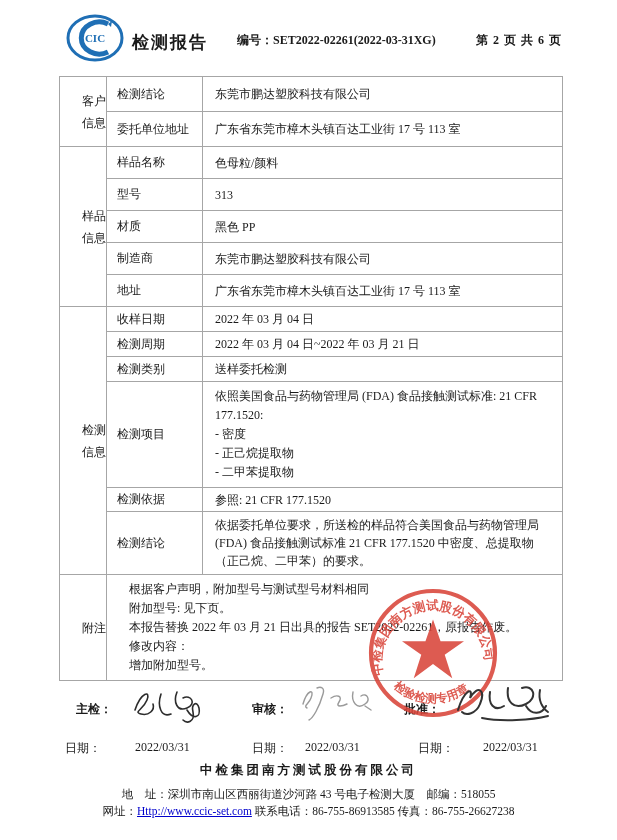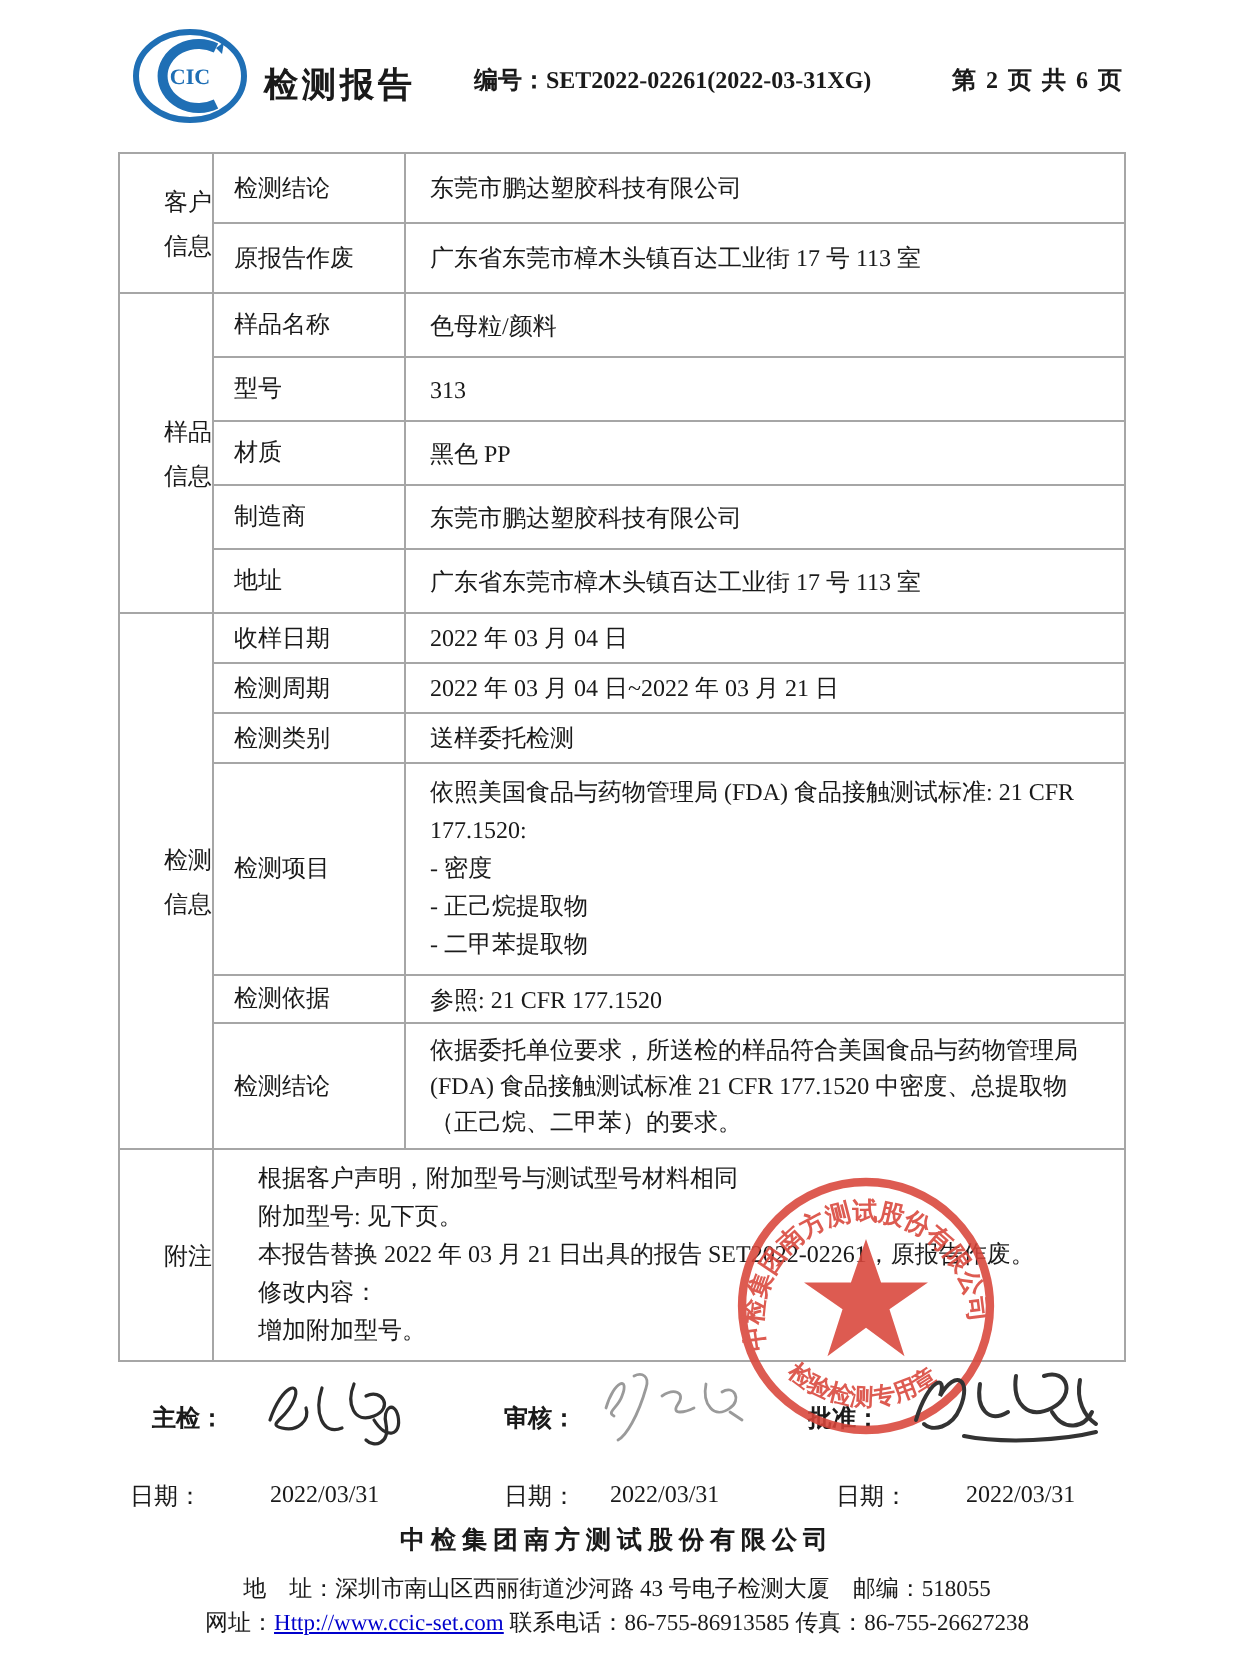--- a/index.html
+++ b/index.html
@@ -58,21 +58,21 @@
     </colgroup>
 
   <tbody>
       <tr>
     <td class="sec" rowspan="2">客户
 信息</td>
     <td class="lbl" style="height:35px">检测结论</td>
     <td class="val">东莞市鹏达塑胶科技有限公司</td>
   </tr>
   <tr>
-    <td class="lbl" style="height:35px">原报告作废</td>
+    <td class="lbl" style="height:35px">委托单位地址</td>
     <td class="val">广东省东莞市樟木头镇百达工业街 17 号 113 室</td>
   </tr>
 
   <tr>
     <td class="sec" rowspan="5">样品
 信息</td>
     <td class="lbl" style="height:32px">样品名称</td>
     <td class="val">色母粒/颜料</td>
   </tr>
   <tr>

